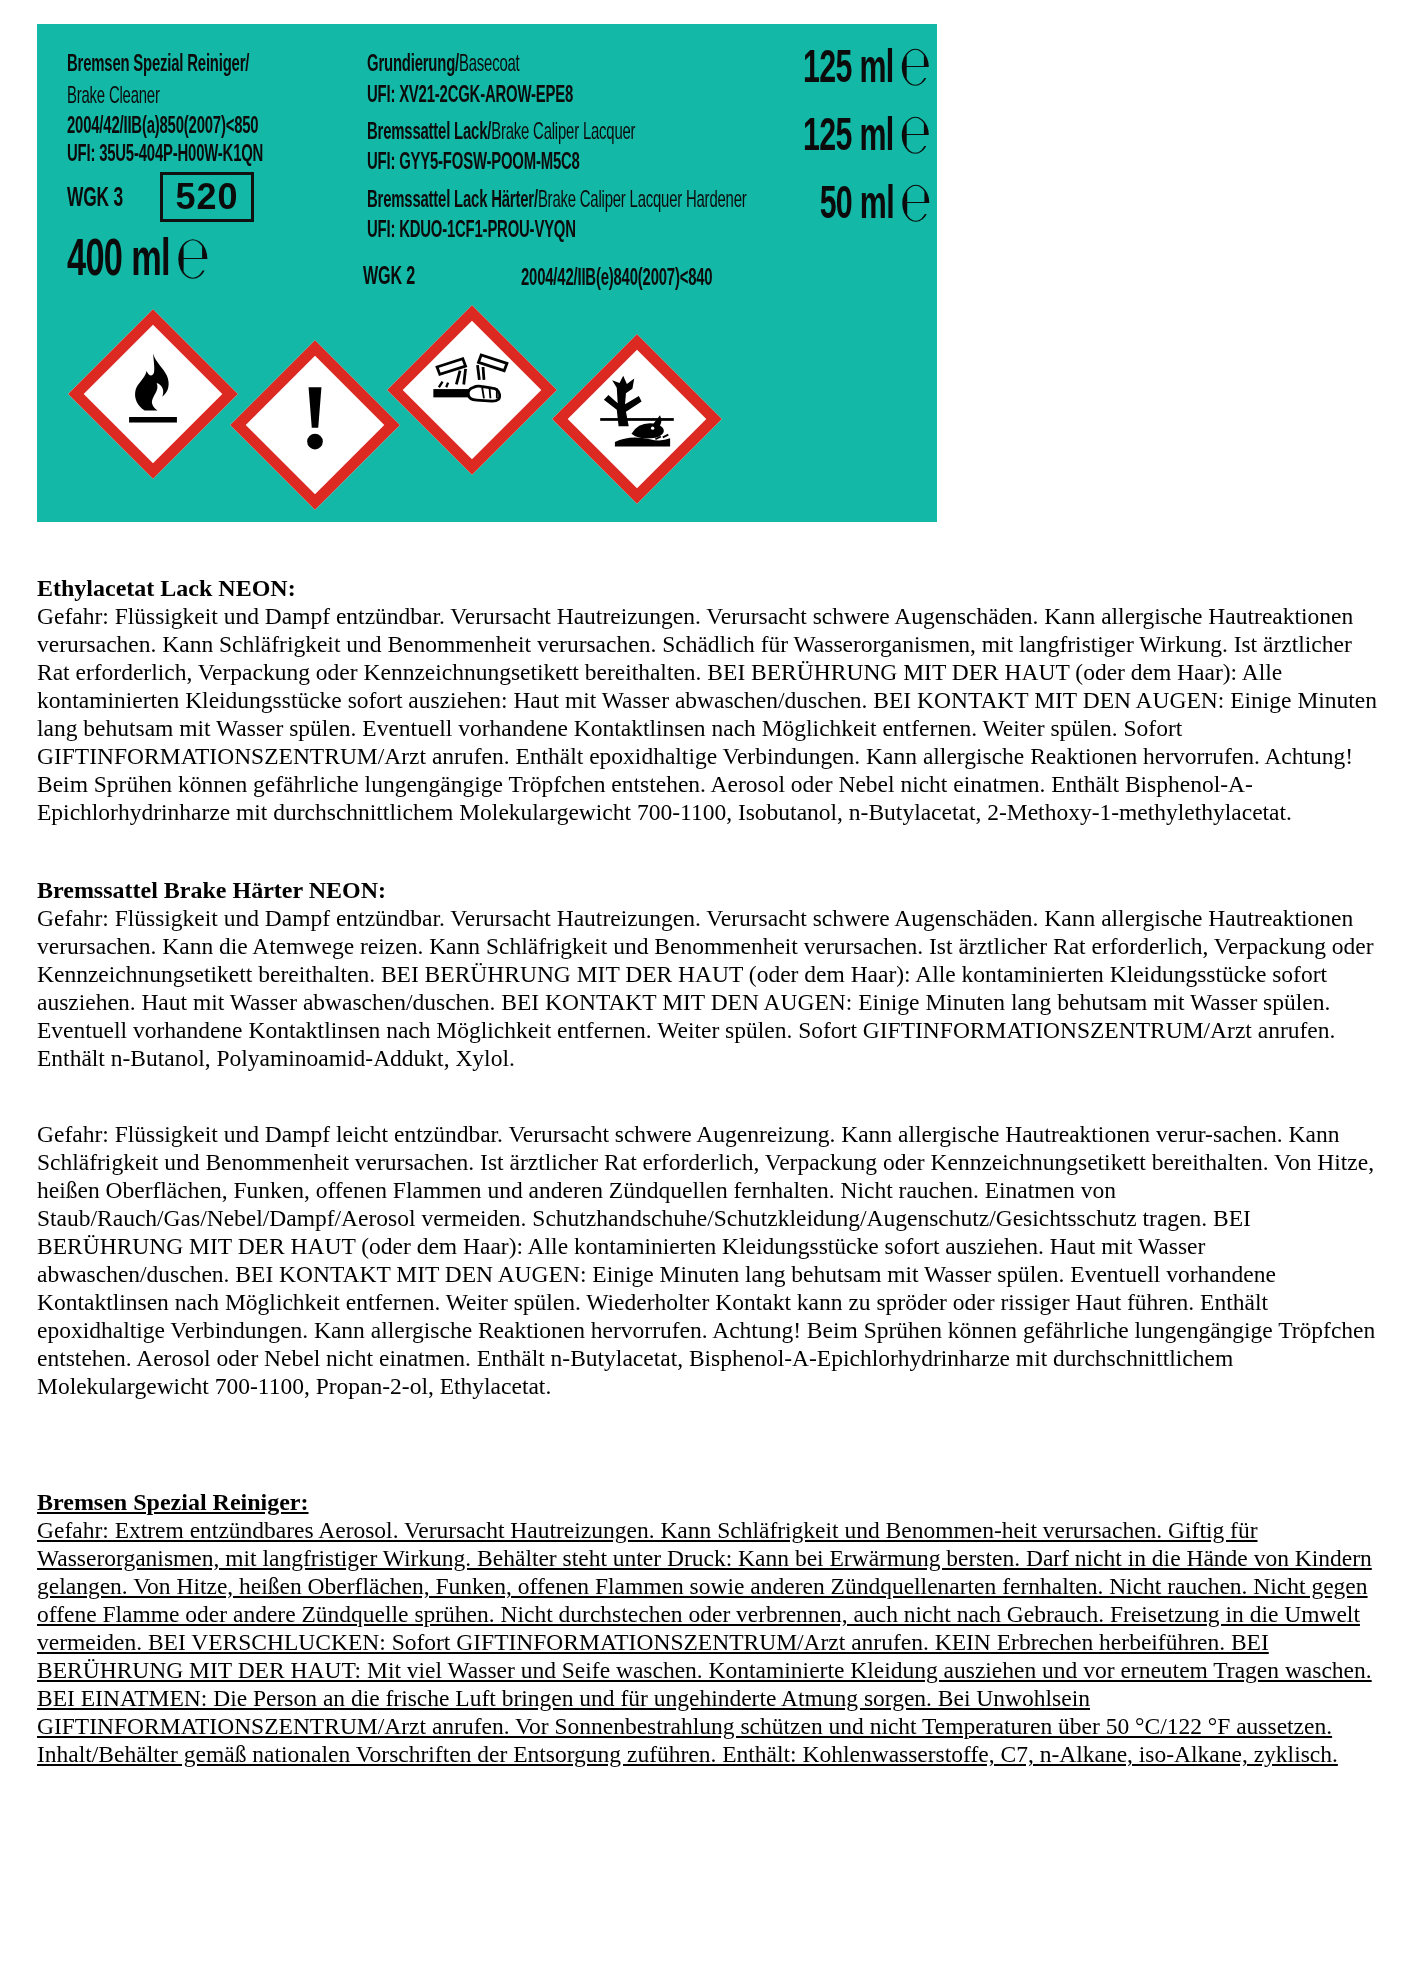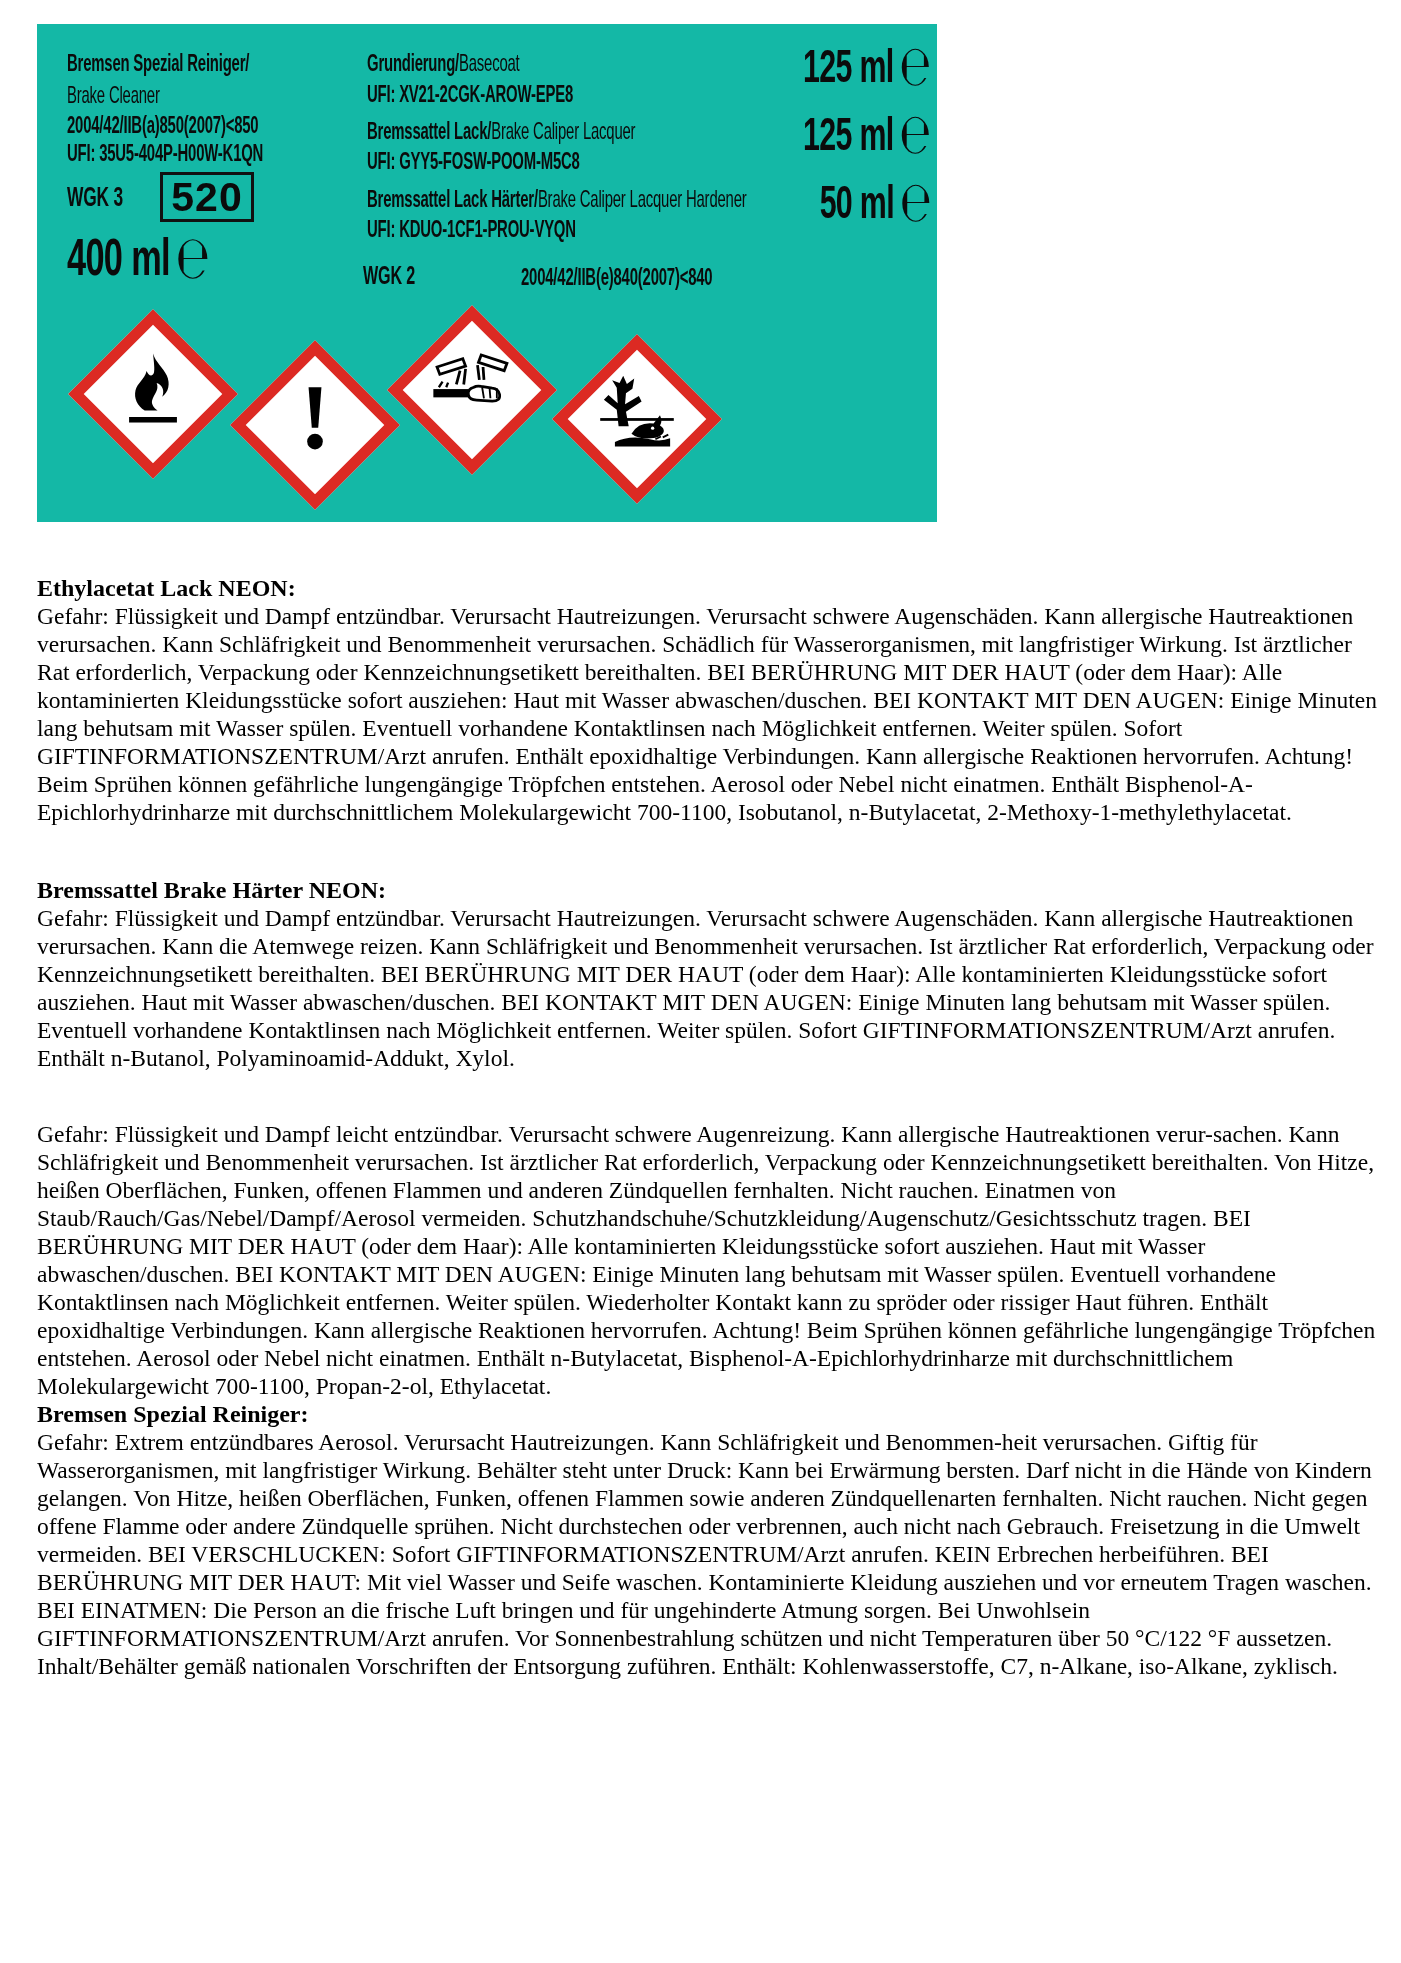--- a/index.html
+++ b/index.html
@@ -17,21 +17,21 @@
     position:absolute;white-space:nowrap;line-height:1.05;
     font-family:"Liberation Sans", sans-serif;font-weight:700;color:#0b0b0b;
     letter-spacing:-0.3px;transform:scaleX(0.62);transform-origin:0 0;
   }
   .cl .rg{font-weight:400;}
   .fs24{font-size:24px;} .fs26{font-size:26px;} .fs28{font-size:28px;}
   .codebox{
     position:absolute;left:123px;top:148px;width:88px;height:44px;
     border:3px solid #111;background:transparent;
     display:flex;align-items:center;justify-content:center;
-    font-family:"Liberation Sans", sans-serif;font-weight:700;font-size:41px;
+    font-family:"Liberation Sans", sans-serif;font-weight:700;font-size:36px;
     color:#0b0b0b;letter-spacing:1px;
   }
   .vol{
     position:absolute;display:flex;align-items:center;gap:9px;color:#0b0b0b;
     transform:scaleX(0.66);
   }
   .vol.right{transform-origin:100% 50%;right:6px;justify-content:flex-end;}
   .vol.left{transform-origin:0 50%;left:30px;}
   .vol .num{font-family:"Liberation Sans", sans-serif;font-weight:700;letter-spacing:-1px;}
   .esign{font-family:"DejaVu Sans", sans-serif;font-weight:400;line-height:1;}
@@ -45,21 +45,21 @@
   .ghs svg{transform:rotate(-45deg);overflow:visible;display:block;}
   
   .doc{
     position:absolute;left:37px;top:574px;width:1348px;
     font-size:23.5px;line-height:28px;
   }
   .sec h3{margin:0;font-size:24px;line-height:28px;font-weight:700;}
   .sec p{margin:0;}
   .sec.s2{margin-top:50px;}
   .sec.s3{margin-top:48px;}
-  .sec.s4{}
+  .sec.s4{margin-top:88px;text-decoration:underline;}
 </style>
 </head>
 <body>
 
 <div class="label">
 
   <div class="cl fs24" style="left:30px;top:26px;">Bremsen Spezial Reiniger/</div>
   <div class="cl fs24 rg" style="left:30px;top:58px;font-weight:400;">Brake Cleaner</div>
   <div class="cl fs24" style="left:30px;top:88px;">2004/42/IIB(a)850(2007)&lt;850</div>
   <div class="cl fs24" style="left:30px;top:116px;">UFI: 35U5-404P-H00W-K1QN</div>

